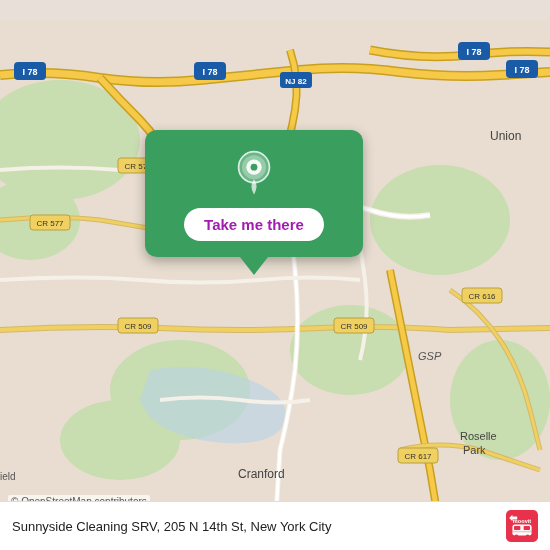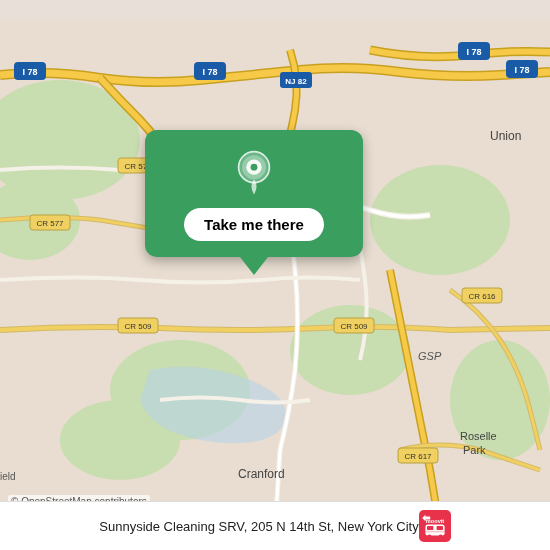--- a/index.html
+++ b/index.html
@@ -30,21 +30,21 @@
     
     #bottom-bar {
       position: absolute;
       bottom: 0;
       left: 0;
       width: 100%;
       background: white;
       padding: 8px 12px;
       display: flex;
       align-items: center;
-      justify-content: center;
+      justify-content: space-between;
       border-top: 1px solid #ddd;
       z-index: 10;
     }
 
     #address-info {
       font-size: 13px;
       color: #222;
     }
 
     #moovit-logo {
@@ -95,21 +95,21 @@
     }
 
     #pin-icon {
       width: 48px;
       height: 48px;
       margin-bottom: 10px;
     }
 
     #cta-button {
       background: white;
-      color: #000000;
+      color: #a21caf;
       border: none;
       border-radius: 20px;
       padding: 8px 20px;
       font-size: 15px;
       font-weight: 600;
       cursor: pointer;
       white-space: nowrap;
     }
 
     

